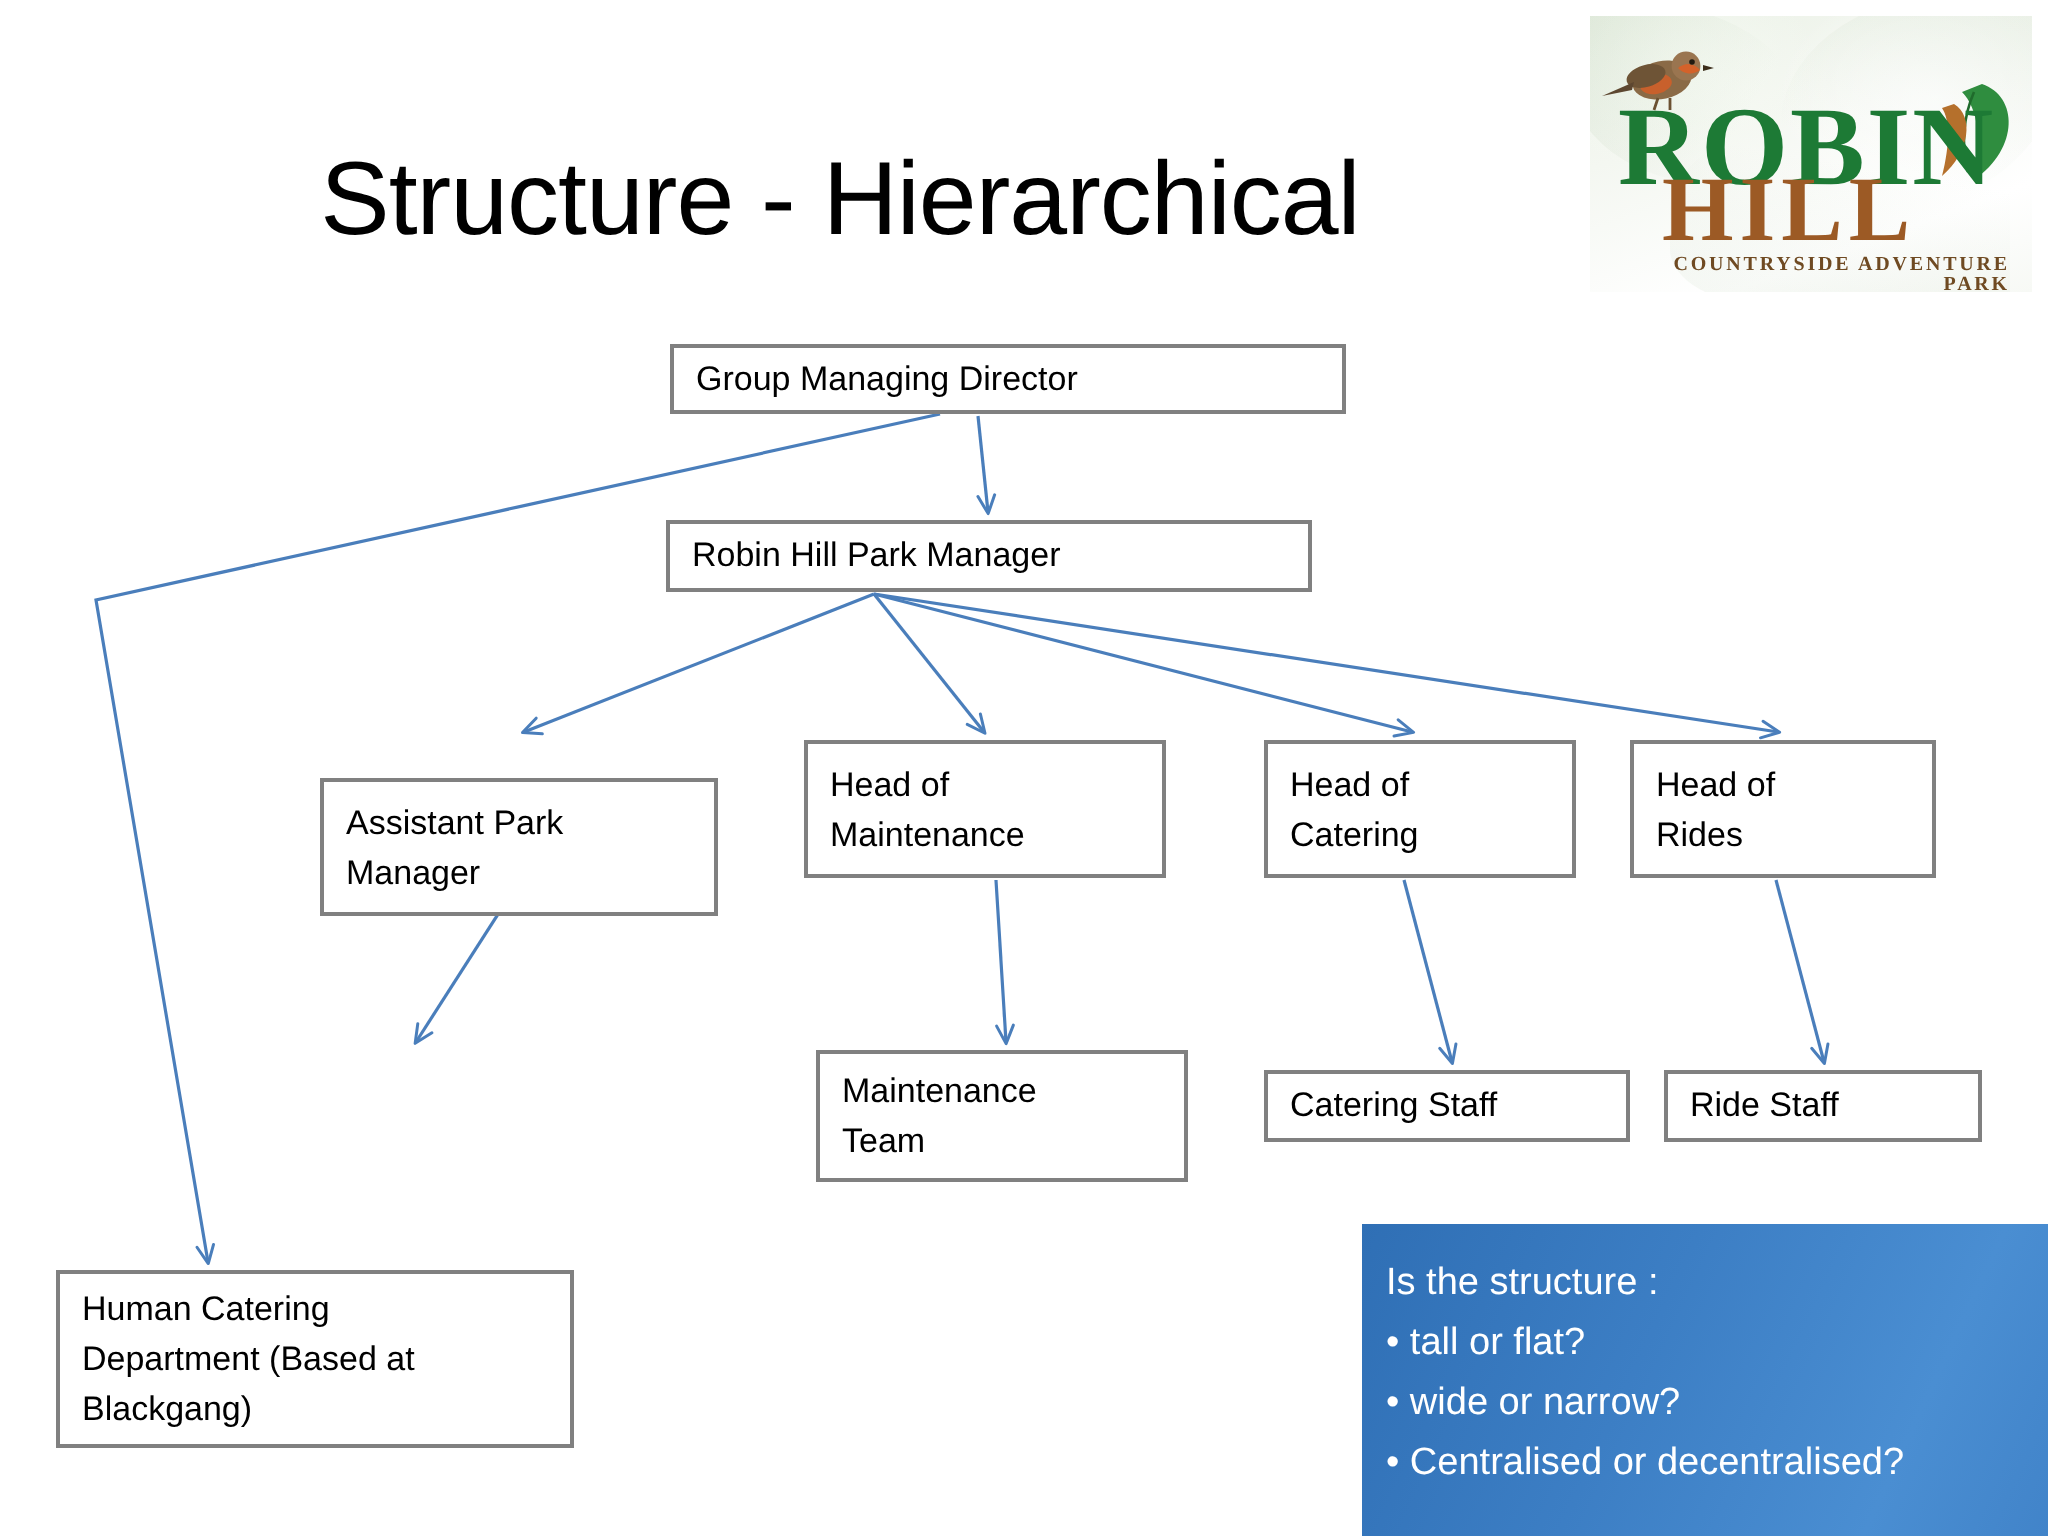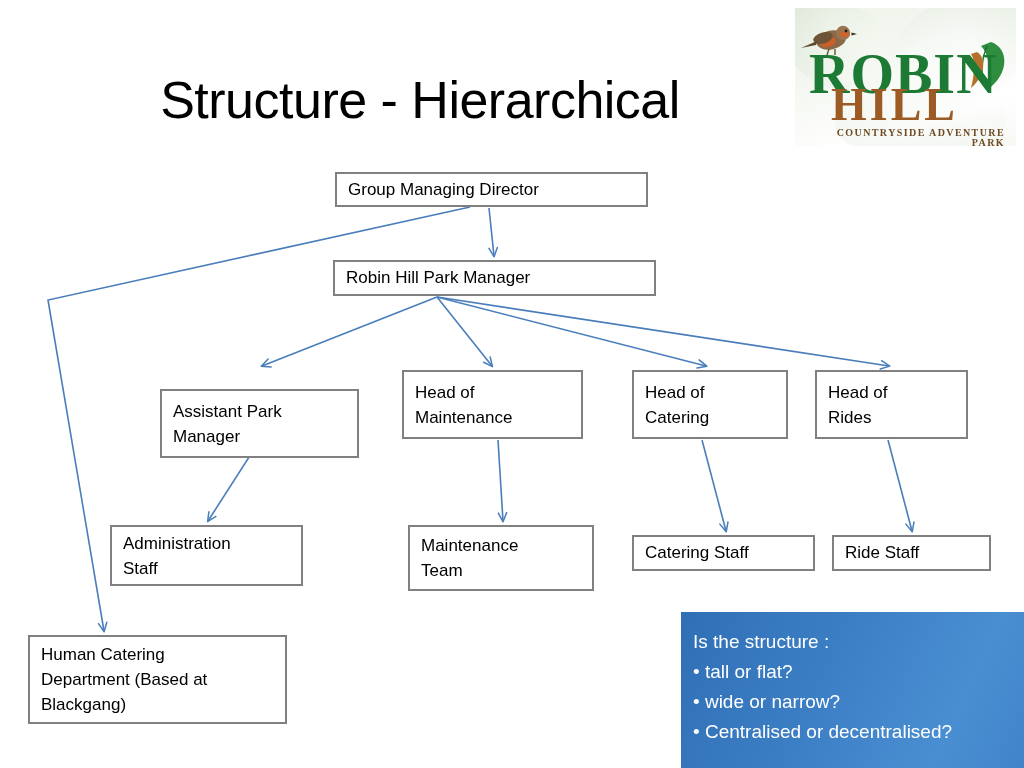--- a/index.html
+++ b/index.html
@@ -64,21 +64,21 @@
   
   .node{
     position:absolute;box-sizing:border-box;
     background:#ffffff;border:2px solid #808080;
     color:#000000;font-size:17px;line-height:25px;
     padding:4px 6px 4px 11px;
     display:flex;flex-direction:column;justify-content:center;
     white-space:pre-line;
   }
 
-  #n-gmd   {left:335px;top:172px;width:313px;height:35px;line-height:26px;padding-top:0;padding-bottom:0;}
+  #n-gmd   {left:335px;top:172px;width:338px;height:35px;line-height:26px;padding-top:0;padding-bottom:0;}
   #n-rhpm  {left:333px;top:260px;width:323px;height:36px;line-height:26px;padding-top:0;padding-bottom:0;}
   #n-apm   {left:160px;top:389px;width:199px;height:69px;}
   #n-hom   {left:402px;top:370px;width:181px;height:69px;}
   #n-hoc   {left:632px;top:370px;width:156px;height:69px;}
   #n-hor   {left:815px;top:370px;width:153px;height:69px;}
   #n-admin {left:110px;top:525px;width:193px;height:61px;}
   #n-maint {left:408px;top:525px;width:186px;height:66px;}
   #n-cats  {left:632px;top:535px;width:183px;height:36px;line-height:26px;padding-top:0;padding-bottom:0;}
   #n-rides {left:832px;top:535px;width:159px;height:36px;line-height:26px;padding-top:0;padding-bottom:0;}
   #n-hr    {left:28px;top:635px;width:259px;height:89px;}
@@ -160,22 +160,20 @@
   <div class="node" id="n-gmd">Group Managing Director</div>
   <div class="node" id="n-rhpm">Robin Hill Park Manager</div>
   <div class="node" id="n-apm">Assistant Park
 Manager</div>
   <div class="node" id="n-hom">Head of
 Maintenance</div>
   <div class="node" id="n-hoc">Head of
 Catering</div>
   <div class="node" id="n-hor">Head of
 Rides</div>
-  <div class="node" id="n-admin">Administration
-Staff</div>
   <div class="node" id="n-maint">Maintenance
 Team</div>
   <div class="node" id="n-cats">Catering Staff</div>
   <div class="node" id="n-rides">Ride Staff</div>
   <div class="node" id="n-hr">Human Catering
 Department (Based at
 Blackgang)</div>
 
   <div id="callout">
     <span class="lead">Is the structure :</span>

